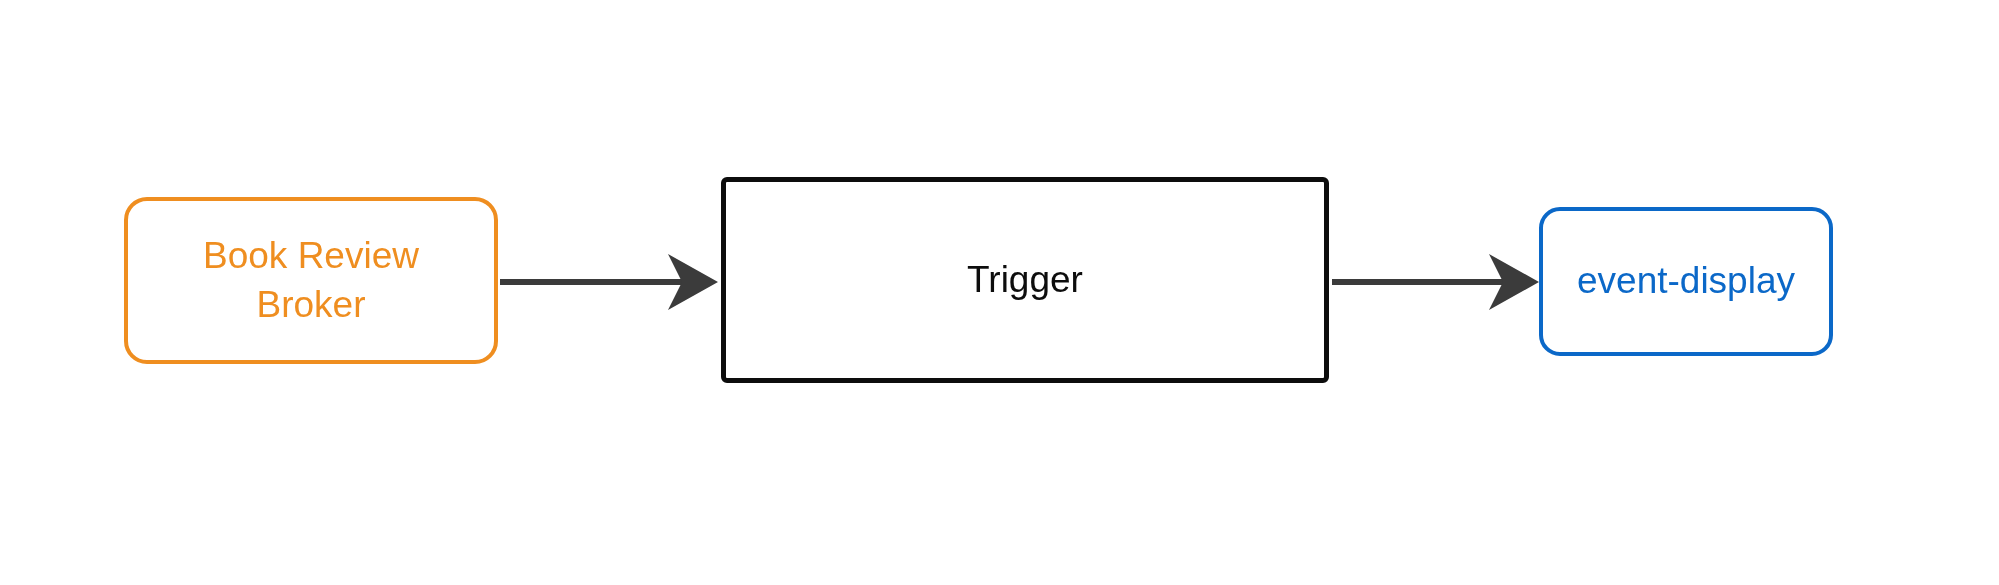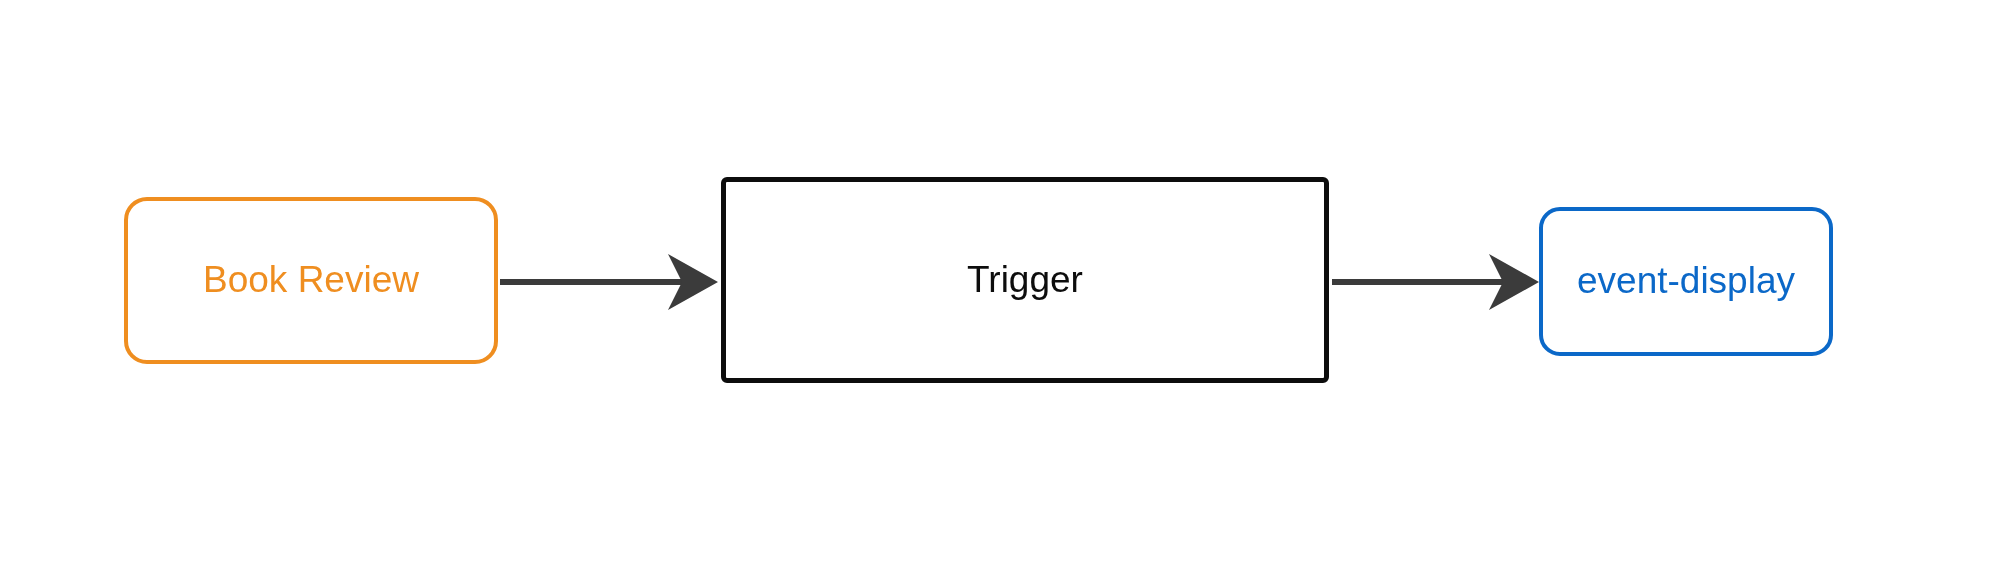--- a/index.html
+++ b/index.html
@@ -102,20 +102,21 @@
     <path class="edge-head" d="M 718 282 L 668 310 L 682 282 L 668 254 Z"></path>
   </svg>
 
   <svg class="edge" viewBox="0 0 1999 585" xmlns="http://www.w3.org/2000/svg">
     <line class="edge-line" x1="1332" y1="282" x2="1514" y2="282"></line>
     <path class="edge-head" d="M 1539 282 L 1489 310 L 1503 282 L 1489 254 Z"></path>
   </svg>
 
   <div class="node" id="node-source">
     <span class="node-line">Book Review</span>
+    <span class="node-line">Broker</span>
   </div>
 
   <div class="node" id="node-trigger">
     <span class="node-line">Trigger</span>
   </div>
 
   <div class="node" id="node-sink">
     <span class="node-line">event-display</span>
   </div>
 

